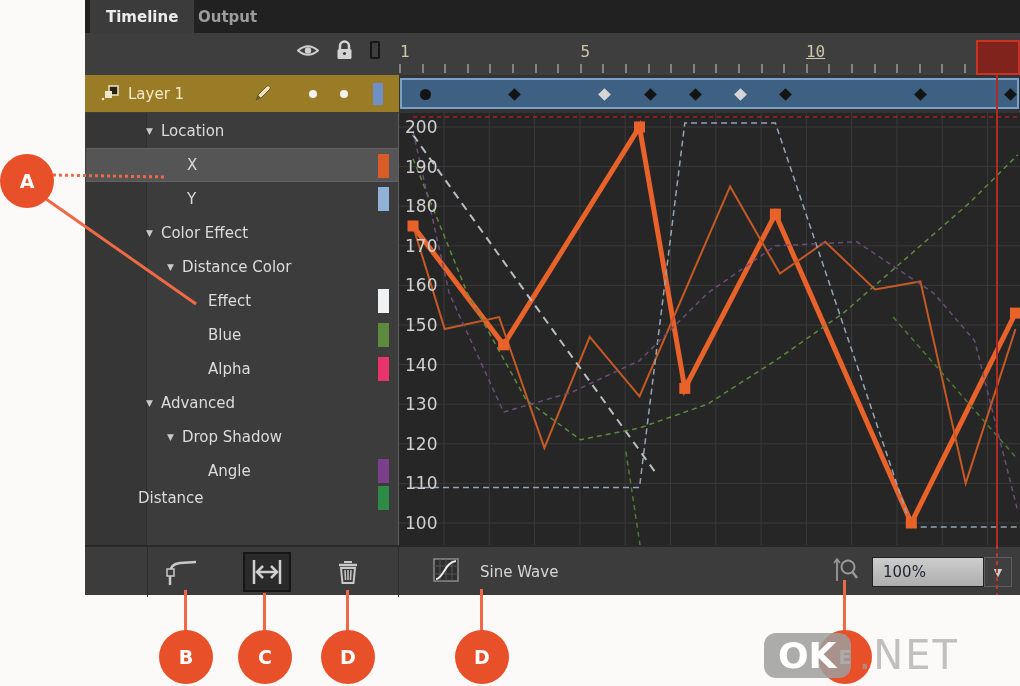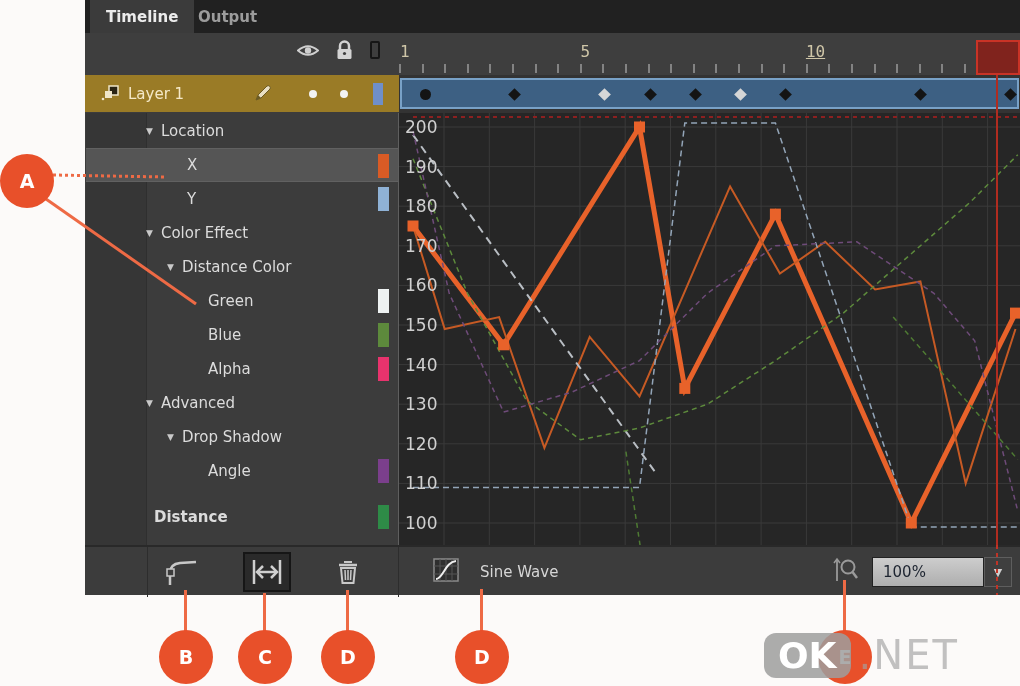--- a/index.html
+++ b/index.html
@@ -151,21 +151,21 @@
         </div>
         <div class="trow" style="top: 103px; padding-left: 60px;">
           <span class="tri">▼</span>
           <span>Color Effect</span>
         </div>
         <div class="trow" style="top: 137px; padding-left: 81px;">
           <span class="tri">▼</span>
           <span>Distance Color</span>
         </div>
         <div class="trow" style="top: 171px; padding-left: 122px;">
-          <span>Green</span>
+          <span>Effect</span>
           <span class="swatch" style="background: rgb(238, 242, 242);"></span>
         </div>
         <div class="trow" style="top: 205px; padding-left: 122px;">
           <span>Blue</span>
           <span class="swatch" style="background: rgb(93, 138, 60);"></span>
         </div>
         <div class="trow" style="top: 239px; padding-left: 122px;">
           <span>Alpha</span>
           <span class="swatch" style="background: rgb(232, 51, 109);"></span>
         </div>
@@ -174,21 +174,21 @@
           <span>Advanced</span>
         </div>
         <div class="trow" style="top: 307px; padding-left: 81px;">
           <span class="tri">▼</span>
           <span>Drop Shadow</span>
         </div>
         <div class="trow" style="top: 341px; padding-left: 122px;">
           <span>Angle</span>
           <span class="swatch" style="background: rgb(123, 63, 140);"></span>
         </div>
-        <div class="trow" style="top: 387px; padding-left: 68px; font-weight: bold;">
+        <div class="trow" style="top: 368px; padding-left: 52px;">
           <span>Distance</span>
           <span class="swatch" style="background: rgb(46, 139, 71);"></span>
         </div>
       </div>
 
     <div id="graph"><svg width="622" height="432" xmlns="http://www.w3.org/2000/svg">
           <line x1="45" y1="0" x2="45" y2="432" stroke="#3a3a3a" stroke-width="1"></line>
           <line x1="90.3" y1="0" x2="90.3" y2="432" stroke="#3a3a3a" stroke-width="1"></line>
           <line x1="135.6" y1="0" x2="135.6" y2="432" stroke="#3a3a3a" stroke-width="1"></line>
           <line x1="180.89999999999998" y1="0" x2="180.89999999999998" y2="432" stroke="#3a3a3a" stroke-width="1"></line>

